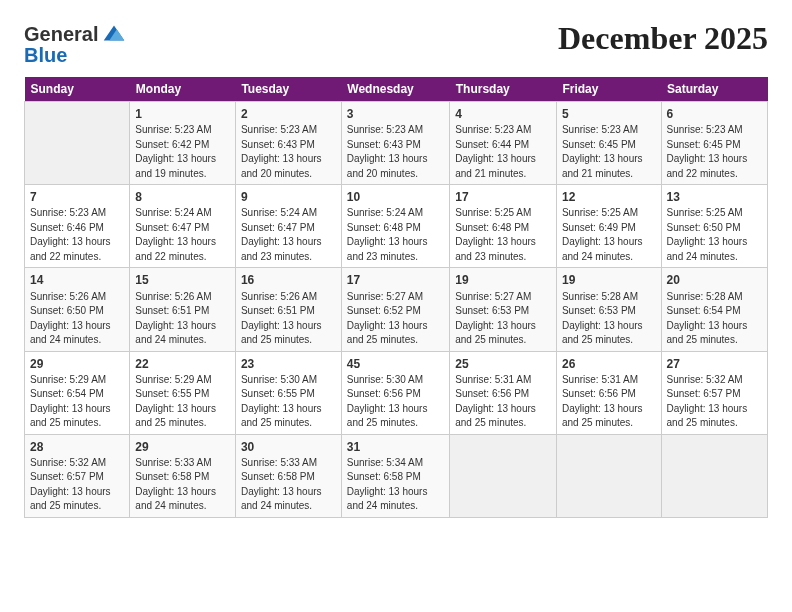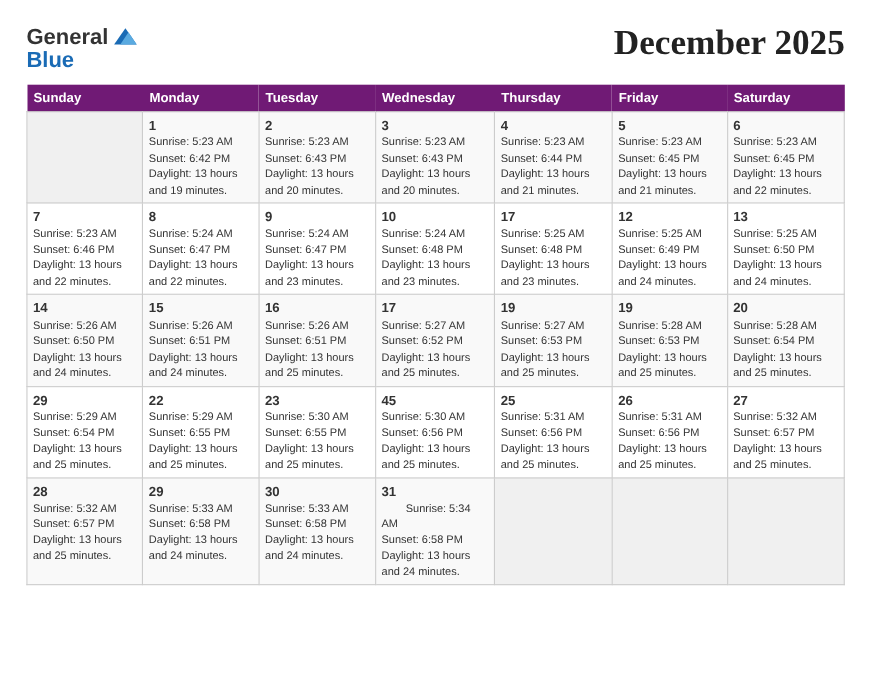--- a/index.html
+++ b/index.html
@@ -268,21 +268,21 @@
             <div class="cell-content"><span class="day-number">29</span><span class="info" style="white-space: pre-line;">Sunrise: 5:33 AM
 Sunset: 6:58 PM
 Daylight: 13 hours and 24 minutes.</span></div>
           </td>
           <td>
             <div class="cell-content"><span class="day-number">30</span><span class="info" style="white-space: pre-line;">Sunrise: 5:33 AM
 Sunset: 6:58 PM
 Daylight: 13 hours and 24 minutes.</span></div>
           </td>
           <td>
-            <div class="cell-content"><span class="day-number">31</span><span class="info" style="white-space: pre-line; margin-left: 22px;">Sunrise: 5:34 AM
+            <div class="cell-content"><span class="day-number">31</span><span class="info" style="white-space: pre-line;">Sunrise: 5:34 AM
 Sunset: 6:58 PM
 Daylight: 13 hours and 24 minutes.</span></div>
           </td>
           <td class="empty"></td>
           <td class="empty"></td>
           <td class="empty"></td>
         </tr>
       </tbody>
   </table>
 </div>

